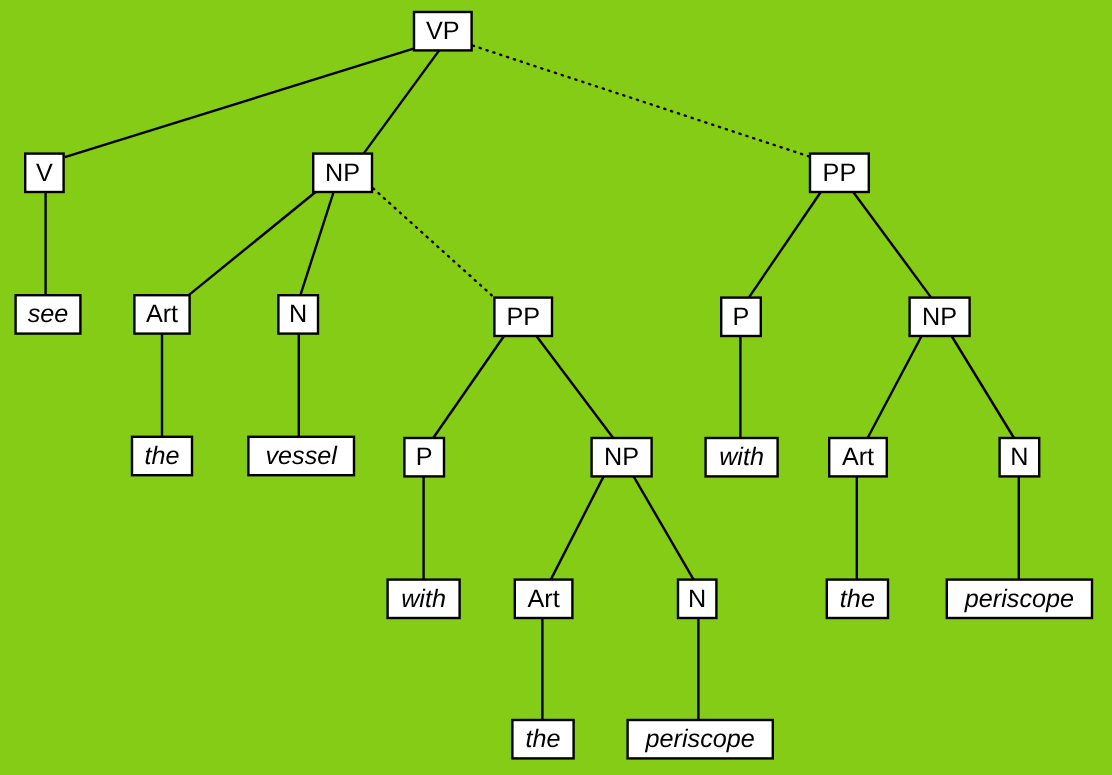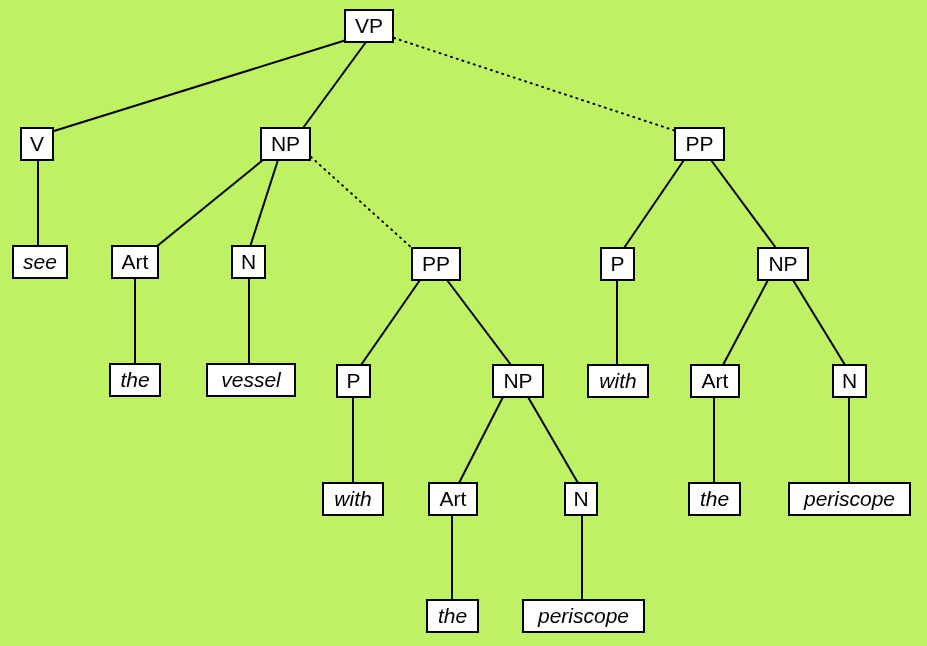--- a/index.html
+++ b/index.html
@@ -4,21 +4,21 @@
 <style>
   html, body {
     margin: 0;
     padding: 0;
     background: #ffffff;
   }
   #tree-root {
     position: relative;
     width: 927px;
     height: 646px;
-    background: #bef264;
+    background: #84cc16;
     font-family: "Liberation Sans", sans-serif;
     overflow: hidden;
   }
   svg#tree-svg {
     position: absolute;
     left: 0;
     top: 0;
     width: 927px;
     height: 646px;
     display: block;

